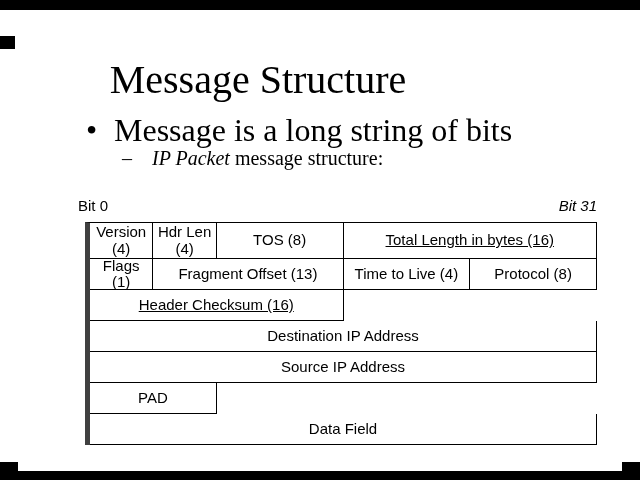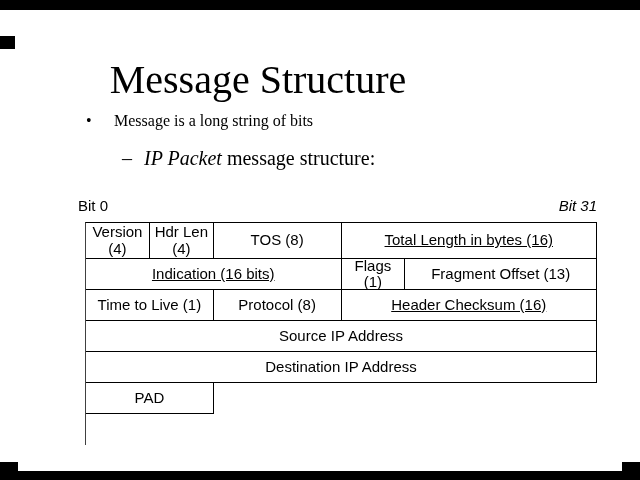--- a/index.html
+++ b/index.html
@@ -27,51 +27,51 @@
     text-align: center;
     font-family: "Liberation Serif", serif;
     font-size: 40px;
     font-weight: normal;
     letter-spacing: 0;
   }
   .bullet-line {
     position: absolute;
     top: 112px; left: 86px;
     font-family: "Liberation Serif", serif;
-    font-size: 16px;
+    font-size: 32px;
     white-space: nowrap;
   }
   .bullet-line .marker { display: inline-block; width: 28px; }
   .sub-bullet-line {
     position: absolute;
     top: 147px; left: 122px;
     font-family: "Liberation Serif", serif;
     font-size: 20px;
     white-space: nowrap;
   }
   .sub-bullet-line .marker { display: inline-block; width: 22px; }
-  .sub-bullet-line .it { font-style: italic; }
+  .sub-bullet-line .it { font-style: italic; margin-left: 8px; }
 
   .bit-label {
     position: absolute;
     top: 197px;
     font-size: 15px;
   }
   .bit-label.left  { left: 78px; }
   .bit-label.right { right: 43px; font-style: italic; }
 
   .packet-table {
     position: absolute;
     top: 222px; left: 85px;
     width: 512px;
     display: grid;
     grid-template-columns: repeat(32, 1fr);
     grid-template-rows: 36px repeat(6, 31px);
     border-top: 1px solid #000;
-    border-left: 1px solid #404040;
+    border-left: 5px solid #404040;
     box-sizing: border-box;
   }
   .cell {
     border-right: 1px solid #000;
     border-bottom: 1px solid #000;
     display: flex;
     align-items: center;
     justify-content: center;
     text-align: center;
     font-size: 15px;
@@ -111,29 +111,29 @@
   <div class="bit-label left">Bit 0</div>
   <div class="bit-label right">Bit 31</div>
 
   <div class="packet-table">
 
     <div class="cell span4">Version (4)</div>
     <div class="cell span4">Hdr Len (4)</div>
     <div class="cell span8">TOS (8)</div>
     <div class="cell span16">Total Length in bytes (16)</div>
 
-    <div class="cell span16">Indication (16 bits)</div>
     <div class="cell span4">Flags (1)</div>
     <div class="cell span12">Fragment Offset (13)</div>
 
-    <div class="cell span8">Time to Live (1)</div>
+    <div class="cell span8">Time to Live (4)</div>
     <div class="cell span8">Protocol (8)</div>
     <div class="cell span16">Header Checksum (16)</div>
 
+    <div class="cell span32">Destination IP Address</div>
+
     <div class="cell span32">Source IP Address</div>
-
-    <div class="cell span32">Destination IP Address</div>
 
     <div class="cell span8">PAD</div>
 
+    <div class="cell span32">Data Field</div>
   </div>
 
 </div>
 
 </body></html>

